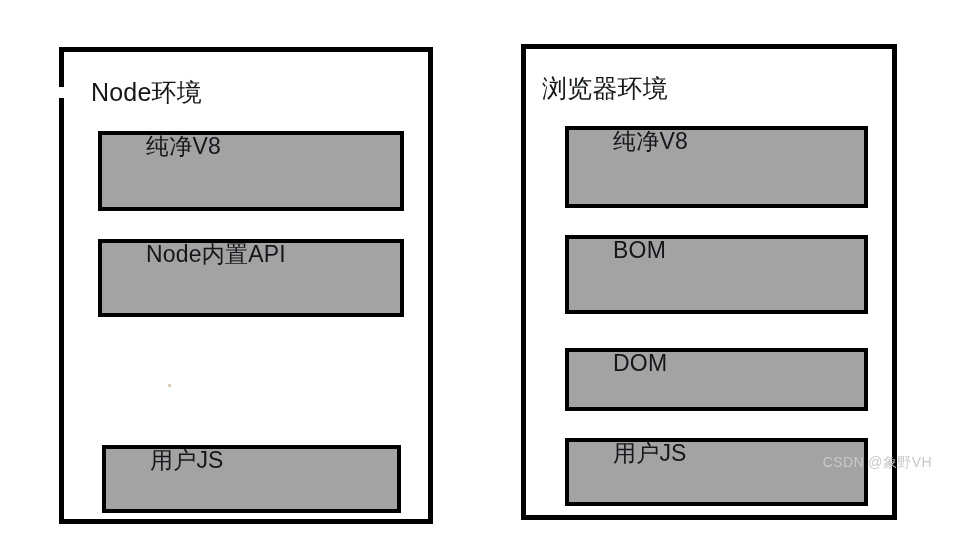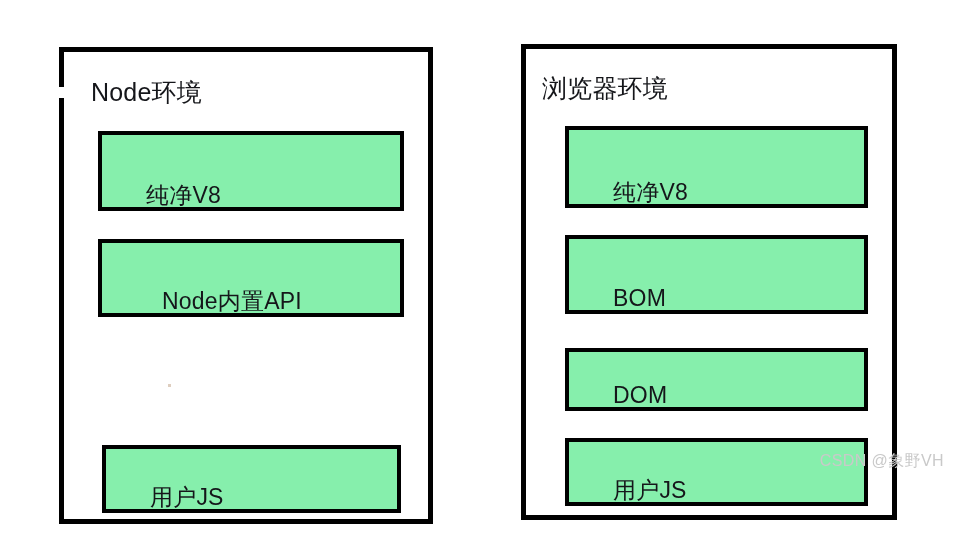--- a/index.html
+++ b/index.html
@@ -53,38 +53,38 @@
     white-space: nowrap;
     line-height: 1;
   }
   .title-left  { left: 91px;  top: 80px; }
   .title-right { left: 536px; top: 76px; margin-left: 6px; }
 
   
   .layer-box {
     position: absolute;
     box-sizing: border-box;
-    background: #86efac;
+    background: #a3a3a3;
     border: 4px solid #000000;
     display: flex;
-    align-items: flex-end;
+    align-items: flex-start;
   }
   .layer-label {
     color: #15161a;
     font-size: 23px;
     font-weight: 400;
     letter-spacing: 0.2px;
     white-space: nowrap;
     line-height: 1;
     padding-left: 44px;
   }
 
   
   .lb-0 { left: 98px;  top: 131px; width: 306px; height: 80px; }
-  .lb-1 { left: 98px;  top: 239px; width: 306px; height: 78px; padding-left: 16px; }
+  .lb-1 { left: 98px;  top: 239px; width: 306px; height: 78px; }
   .lb-2 { left: 102px; top: 445px; width: 299px; height: 68px; }
 
   
   .rb-0 { left: 565px; top: 126px; width: 303px; height: 82px; }
   .rb-1 { left: 565px; top: 235px; width: 303px; height: 79px; }
   .rb-2 { left: 565px; top: 348px; width: 303px; height: 63px; }
   .rb-3 { left: 565px; top: 438px; width: 303px; height: 68px; }
 
   
   .speck {
@@ -92,24 +92,24 @@
     left: 168px;
     top: 384px;
     width: 3px;
     height: 3px;
     background: #d8c6b4;
     opacity: 0.85;
   }
 
   .watermark {
     position: absolute;
-    right: 12px;
+    right: 24px;
     bottom: 8px;
     color: #c9c9c9;
-    font-size: 16px;
+    font-size: 14px;
     letter-spacing: 0.4px;
     white-space: nowrap;
   }
 </style>
 </head>
 <body>
 
 <div id="canvas">
 
   <div class="panel panel-left"></div>

